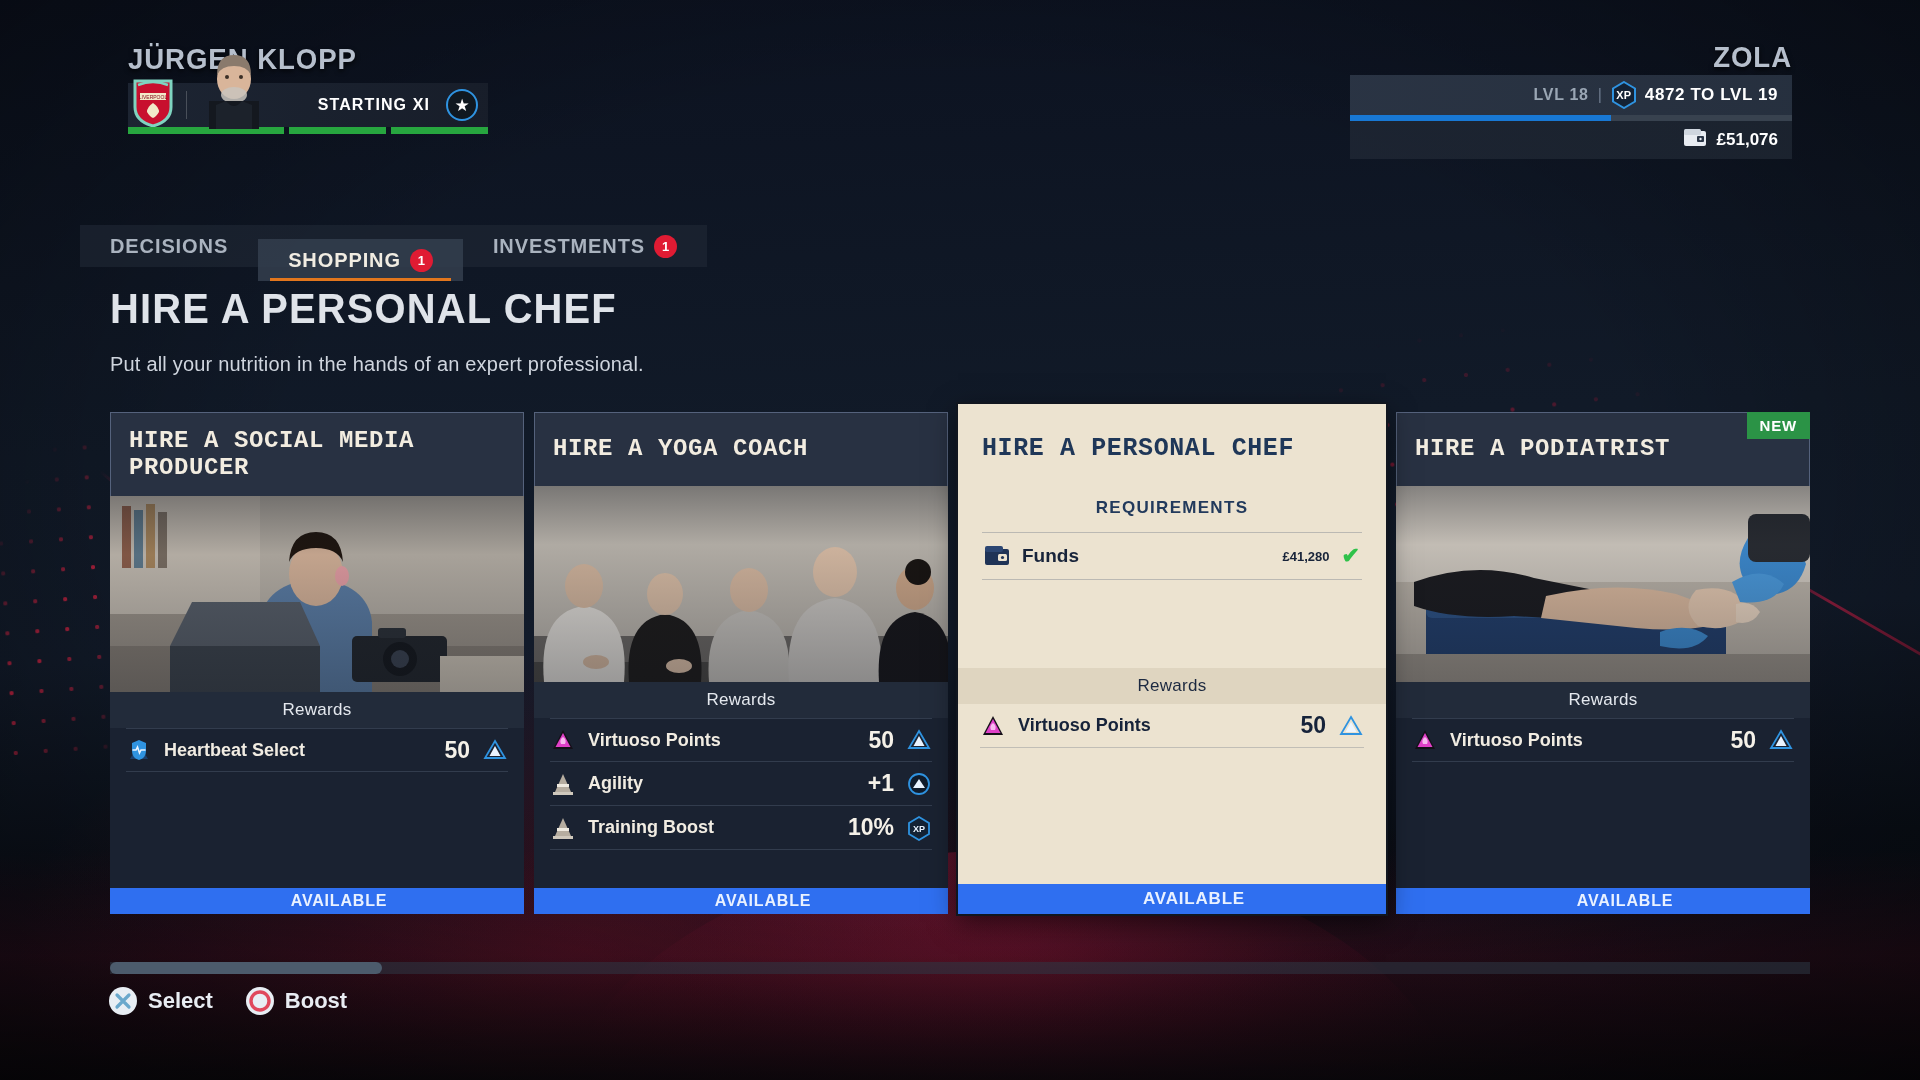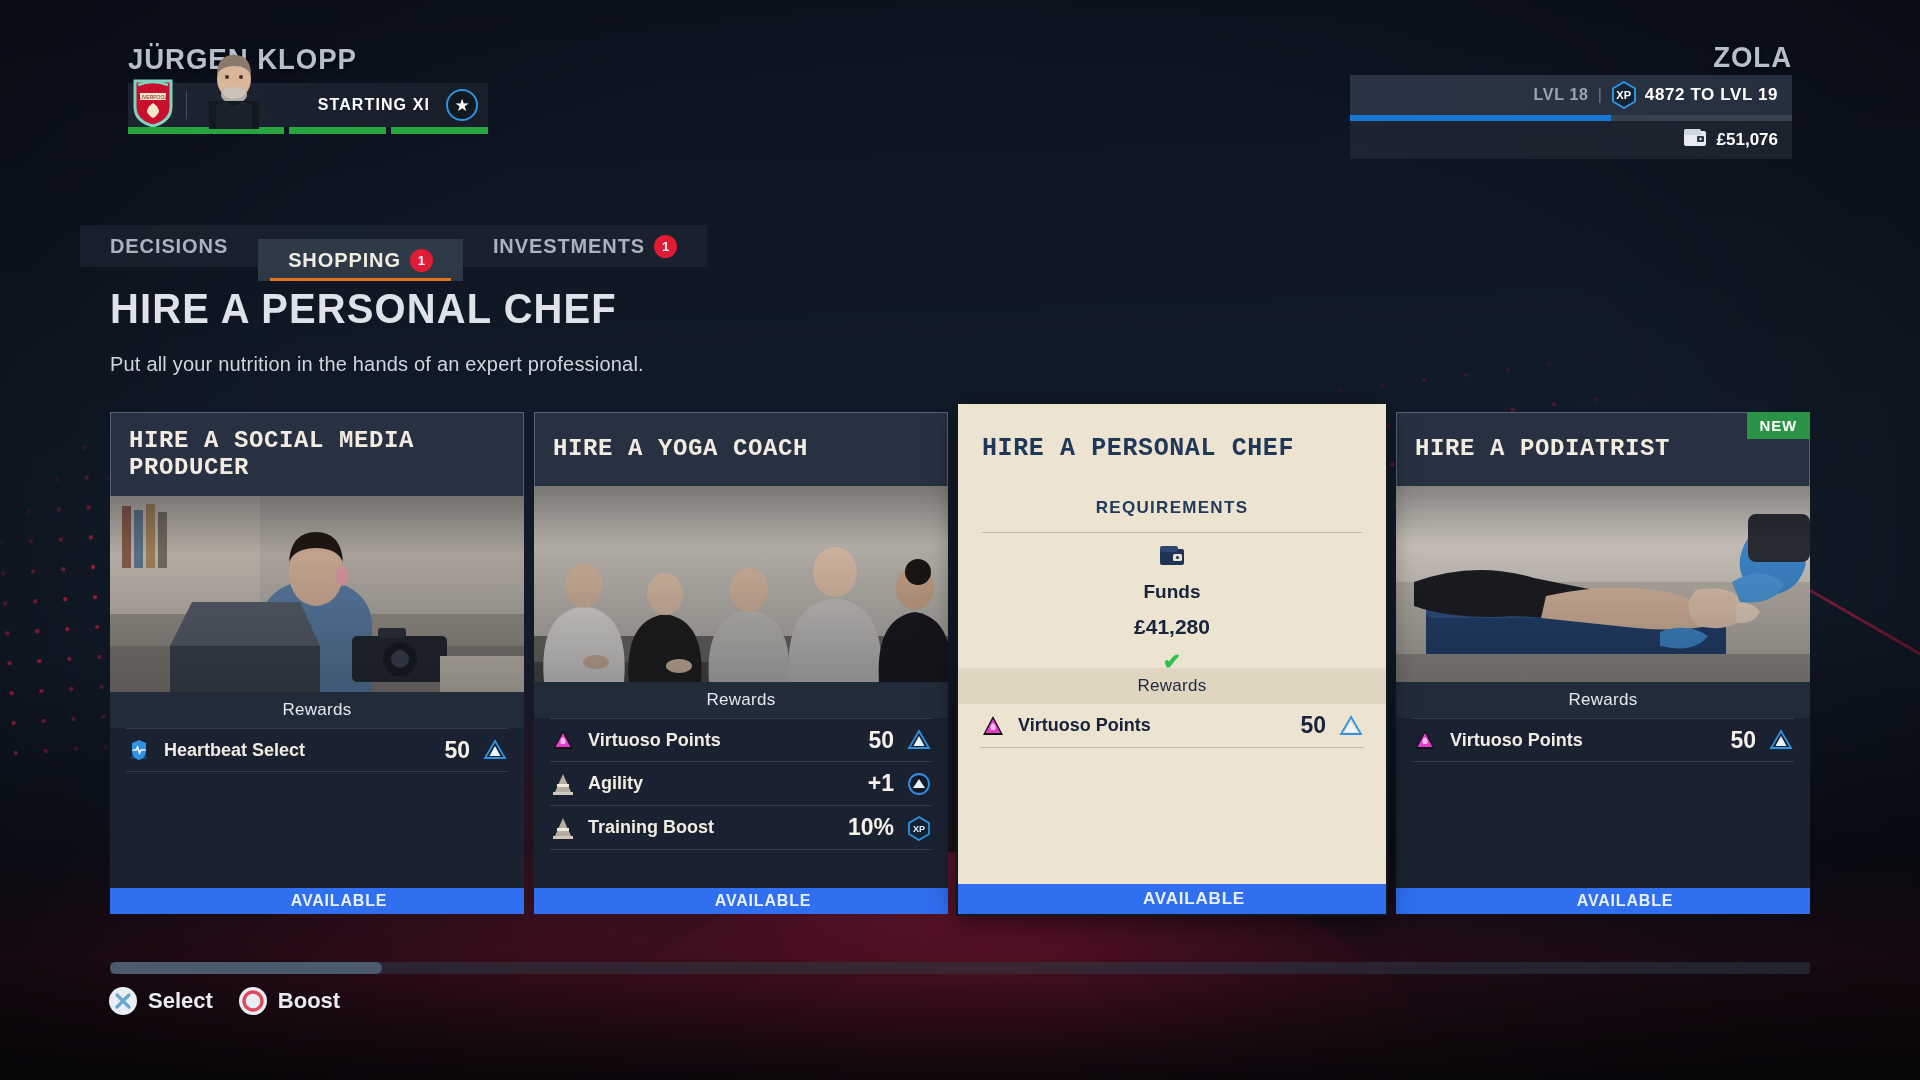--- a/index.html
+++ b/index.html
@@ -266,28 +266,28 @@
   .req-panel { background: #ece3d0; padding: 0 24px; height: 196px; }
   .req-title {
     text-align: center; font-size: 17px; font-weight: 700; color: #223a5c;
     letter-spacing: 1.3px; padding-top: 26px;
     font-family: "Liberation Sans Narrow","Liberation Sans", sans-serif;
   }
   .req-row {
     display: flex; align-items: center; gap: 12px;
     border-top: 1px solid rgba(40,58,90,0.25);
     border-bottom: 1px solid rgba(40,58,90,0.25);
-    margin-top: 14px; padding: 10px 2px; flex-direction: column;
+    margin-top: 14px; padding: 10px 2px;
   }
   .req-label {
     font-size: 19px; font-weight: 700; color: #18243a; flex: 1;
     font-family: "Liberation Sans Narrow","Liberation Sans", sans-serif;
   }
   .req-value {
-    font-size: 21px; font-weight: 700; color: #18243a;
+    font-size: 13px; font-weight: 700; color: #18243a;
     font-family: "Liberation Sans Narrow","Liberation Sans", sans-serif;
   }
   .req-check { color: #2fc24a; font-size: 22px; font-weight: 700; line-height: 1; }
 
   .rewards-head {
     height: 36px; display: flex; align-items: center; justify-content: center;
     background: #222b3a;
     font-size: 17px; color: #e4e8ee; letter-spacing: .3px;
     font-family: "Liberation Sans Narrow","Liberation Sans", sans-serif;
   }
@@ -333,21 +333,21 @@
     background: rgba(46,56,70,0.55);
   }
   .scrollbar-thumb {
     height: 12px; width: 16%;
     background: #4c5b6c; border-radius: 6px;
   }
 
   
   .hints {
     position: absolute; left: 108px; top: 986px;
-    display: flex; align-items: center; gap: 25px;
+    display: flex; align-items: center; gap: 32px;
   }
   .hint { display: flex; align-items: center; gap: 10px; }
   .hint-label {
     font-size: 22px; font-weight: 700; color: #e8ecf2;
     font-family: "Liberation Sans Narrow","Liberation Sans", sans-serif;
   }
   .pad-btn { width: 30px; height: 30px; }
 </style>
 </head>
 <body>

